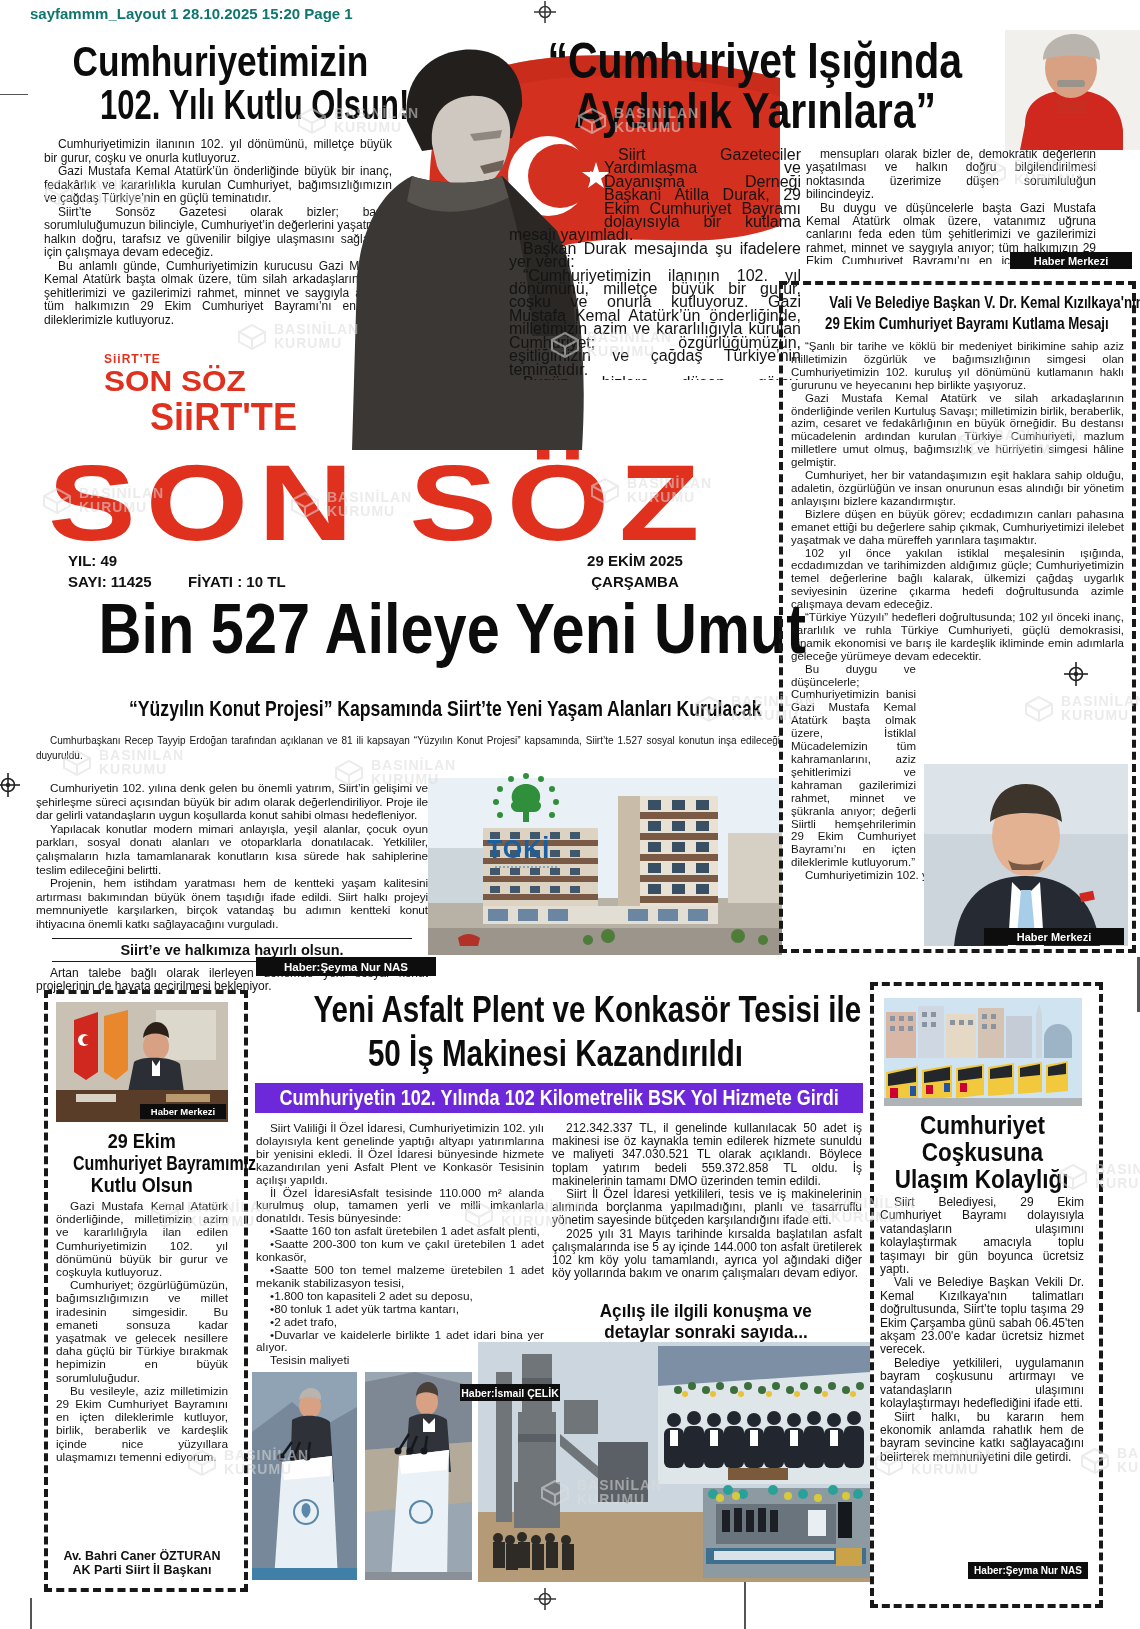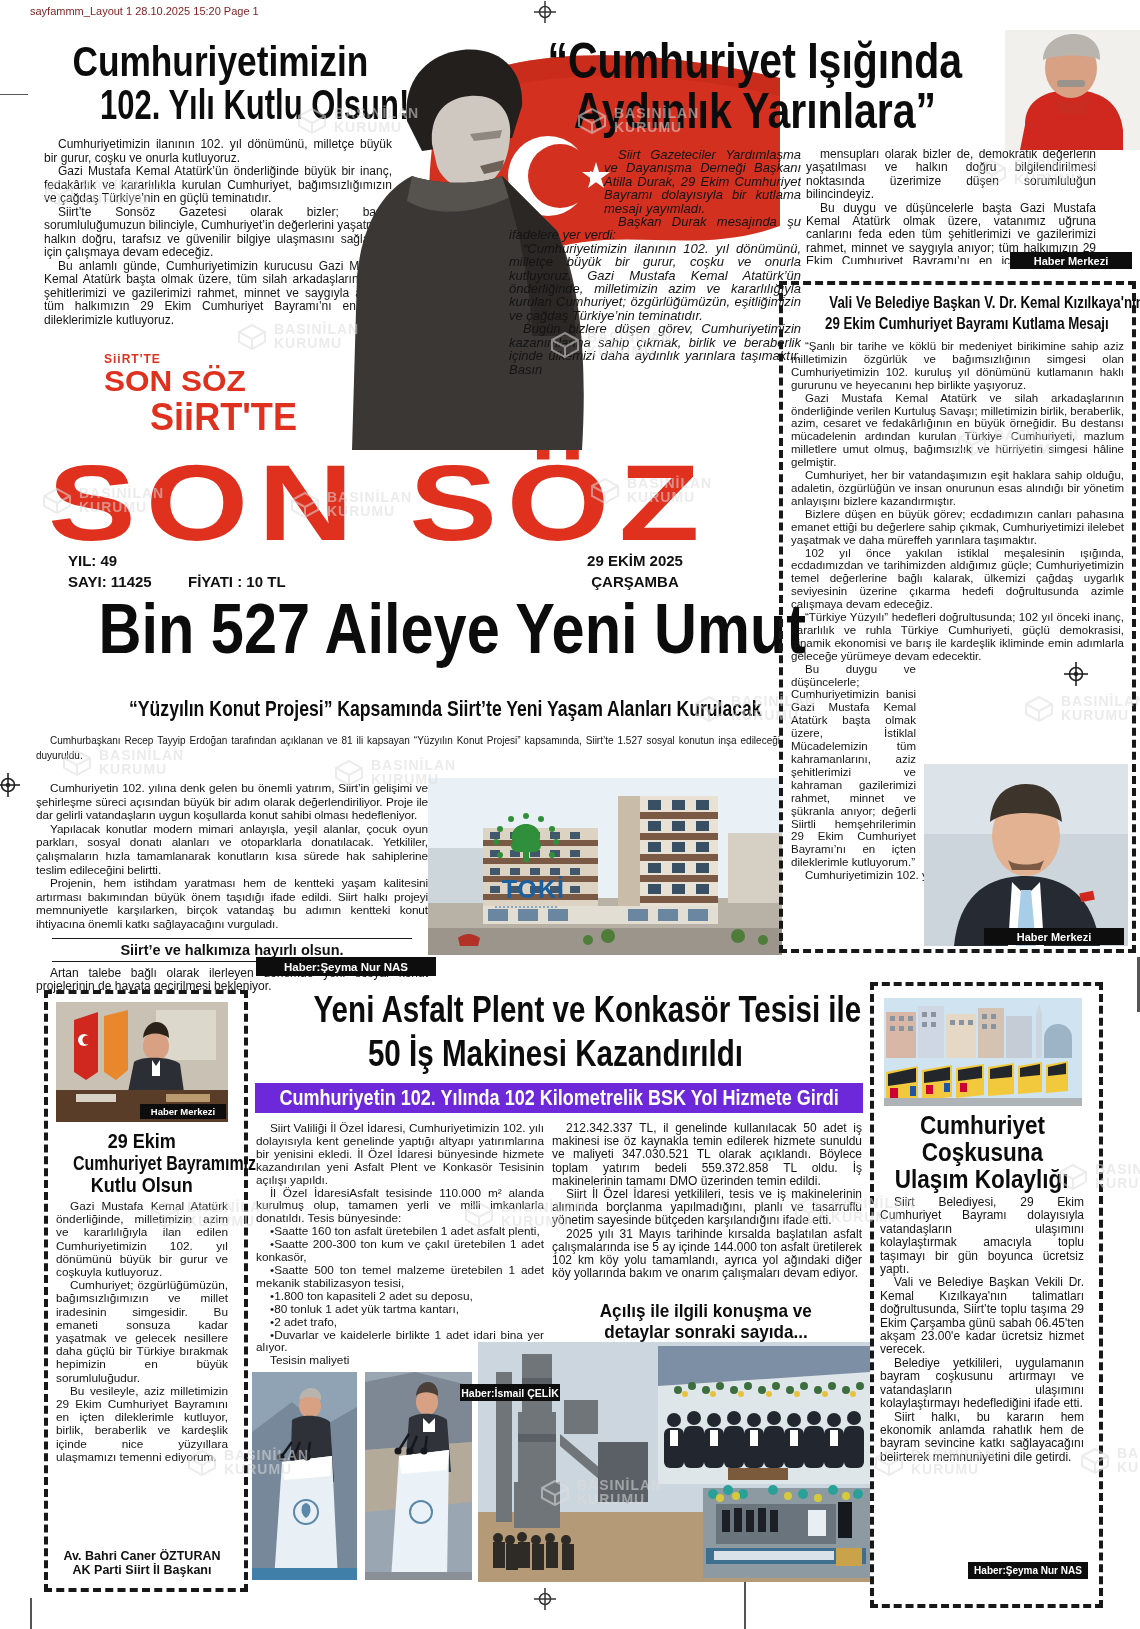--- a/index.html
+++ b/index.html
@@ -24,21 +24,21 @@
   .floatR{float:right;}
   .floatL{float:left;}
   .sig{font-weight:bold;text-align:center;font-size:12.5px;line-height:14px;}
   .caption{font-weight:bold;text-align:center;color:#0c0c0c;}
 </style>
 </head>
 <body>
 
 <div id="page">
 
-  <div class="abs" style="left:30px;top:5px;font-size:11px;color:#7f1d1d;">sayfammm_Layout 1  28.10.2025  15:20  Page 1</div>
+  <div class="abs" style="left:30px;top:5px;font-size:15px;color:#0f766e;font-weight:bold;">sayfammm_Layout 1  28.10.2025  15:20  Page 1</div>
 
   <div class="rule" style="left:0;top:94px;width:28px;height:1px;background:#555;"></div>
   <div class="rule" style="left:1122px;top:37px;width:18px;height:3px;"></div>
   <div class="rule" style="left:744px;top:1552px;width:2px;height:77px;background:#555;"></div>
   <div class="rule" style="left:1137px;top:957px;width:3px;height:55px;background:#555;"></div>
   <div class="rule" style="left:30px;top:1598px;width:2px;height:31px;background:#555;"></div>
 
   <svg class="crosshair" style="left:534px;top:1px;" width="22" height="22">
       <g stroke="#333" stroke-width="1.5" fill="none">
         <line x1="11" y1="0" x2="11" y2="22"></line>
@@ -110,21 +110,21 @@
     <svg width="135" height="120" viewBox="0 0 135 120">
       <rect width="135" height="120" fill="#f2f0ed"></rect>
       <path d="M20,95 C20,70 40,60 67,60 C95,60 115,72 118,100 L118,120 L15,120 Z" fill="#d0281e"></path>
       <ellipse cx="66" cy="38" rx="26" ry="30" fill="#d8a183"></ellipse>
       <path d="M38,30 C38,12 55,4 68,4 C85,4 96,14 95,30 C85,24 50,24 38,30 Z" fill="#b9b5ae"></path>
       <rect x="52" y="50" width="28" height="7" rx="3" fill="#9a938b"></rect>
       <path d="M48,66 C58,74 76,74 86,66 L80,84 L54,84 Z" fill="#c92c20"></path>
     </svg>
   </div>
 
-  <div class="abs body" style="left:509px;top:148px;width:292px;height:232px;font-size:13px;line-height:13.4px;z-index:3;font-style:italic;">
+  <div class="abs body" style="left:509px;top:148px;width:292px;height:232px;font-size:16px;line-height:13.4px;z-index:3;">
     <div class="floatL" style="width:95px;height:80px;"></div>
     <p>Siirt Gazeteciler Yardımlaşma ve Dayanışma Derneği Başkanı Atilla Durak, 29 Ekim Cumhuriyet Bayramı dolayısıyla bir kutlama mesajı yayımladı.</p>
     <p>Başkan Durak mesajında şu ifadelere yer verdi:</p>
     <p>“Cumhuriyetimizin ilanının 102. yıl dönümünü, milletçe büyük bir gurur, coşku ve onurla kutluyoruz. Gazi Mustafa Kemal Atatürk’ün önderliğinde, milletimizin azim ve kararlılığıyla kurulan Cumhuriyet; özgürlüğümüzün, eşitliğimizin ve çağdaş Türkiye’nin teminatıdır.</p>
     <p>Bugün bizlere düşen görev, Cumhuriyetimizin kazanımlarına sahip çıkmak, birlik ve beraberlik içinde ülkemizi daha aydınlık yarınlara taşımaktır. Basın</p>
   </div>
   <div class="abs body" style="left:806px;top:148px;width:290px;height:116px;font-size:12px;line-height:13.4px;">
     <p>mensupları olarak bizler de, demokratik değerlerin yaşatılması ve halkın doğru bilgilendirilmesi noktasında üzerimize düşen sorumluluğun bilincindeyiz.</p>
     <p>Bu duygu ve düşüncelerle başta Gazi Mustafa Kemal Atatürk olmak üzere, vatanımız uğruna canlarını feda eden tüm şehitlerimizi ve gazilerimizi rahmet, minnet ve saygıyla anıyor; tüm halkımızın 29 Ekim Cumhuriyet Bayramı’nı en içten dileklerimle kutluyorum.”</p>
   </div>
@@ -200,21 +200,21 @@
       <p>Yapılacak konutlar modern mimari anlayışla, yeşil alanlar, çocuk oyun parkları, sosyal donatı alanları ve otoparklarla donatılacak. Yetkililer, çalışmaların hızla tamamlanarak konutların kısa sürede hak sahiplerine teslim edileceğini belirtti.</p>
       <p>Projenin, hem istihdam yaratması hem de kentteki yaşam kalitesini artırması bakımından büyük önem taşıdığı ifade edildi. Siirt halkı projeyi memnuniyetle karşılarken, birçok vatandaş bu adımın kentteki konut ihtiyacına önemli katkı sağlayacağını vurguladı.</p>
     </div>
     <div style="margin:6px 16px 0 16px;border-top:1.5px solid #1a1a1a;border-bottom:1.5px solid #1a1a1a;padding:3px 0;text-align:center;font-weight:bold;font-size:14.5px;">Siirt’e ve halkımıza hayırlı olsun.</div>
     <div class="body" style="margin-top:5px;font-size:12px;line-height:13.8px;">
       <p>Artan talebe bağlı olarak ilerleyen dönemde yeni sosyal konut projelerinin de hayata geçirilmesi bekleniyor.</p>
     </div>
   </div>
   <div class="badge" style="left:256px;top:957px;width:180px;height:19px;font-size:11.5px;">Haber:Şeyma Nur NAS</div>
 
-  <div class="abs" style="left:487px;top:810px;width:78px;height:94px;z-index:3;text-align:right;">
+  <div class="abs" style="left:487px;top:770px;width:78px;height:94px;z-index:3;text-align:left;">
     <svg width="78" height="64" viewBox="0 0 78 64">
       <g fill="#2f8f3a">
         <circle cx="39" cy="6" r="3"></circle>
           <circle cx="24" cy="9" r="3"></circle>
           <circle cx="54" cy="9" r="3"></circle>
         <circle cx="13" cy="19" r="3"></circle>
           <circle cx="65" cy="19" r="3"></circle>
         <circle cx="9" cy="32" r="3"></circle>
           <circle cx="69" cy="32" r="3"></circle>
         <circle cx="13" cy="45" r="3"></circle>

